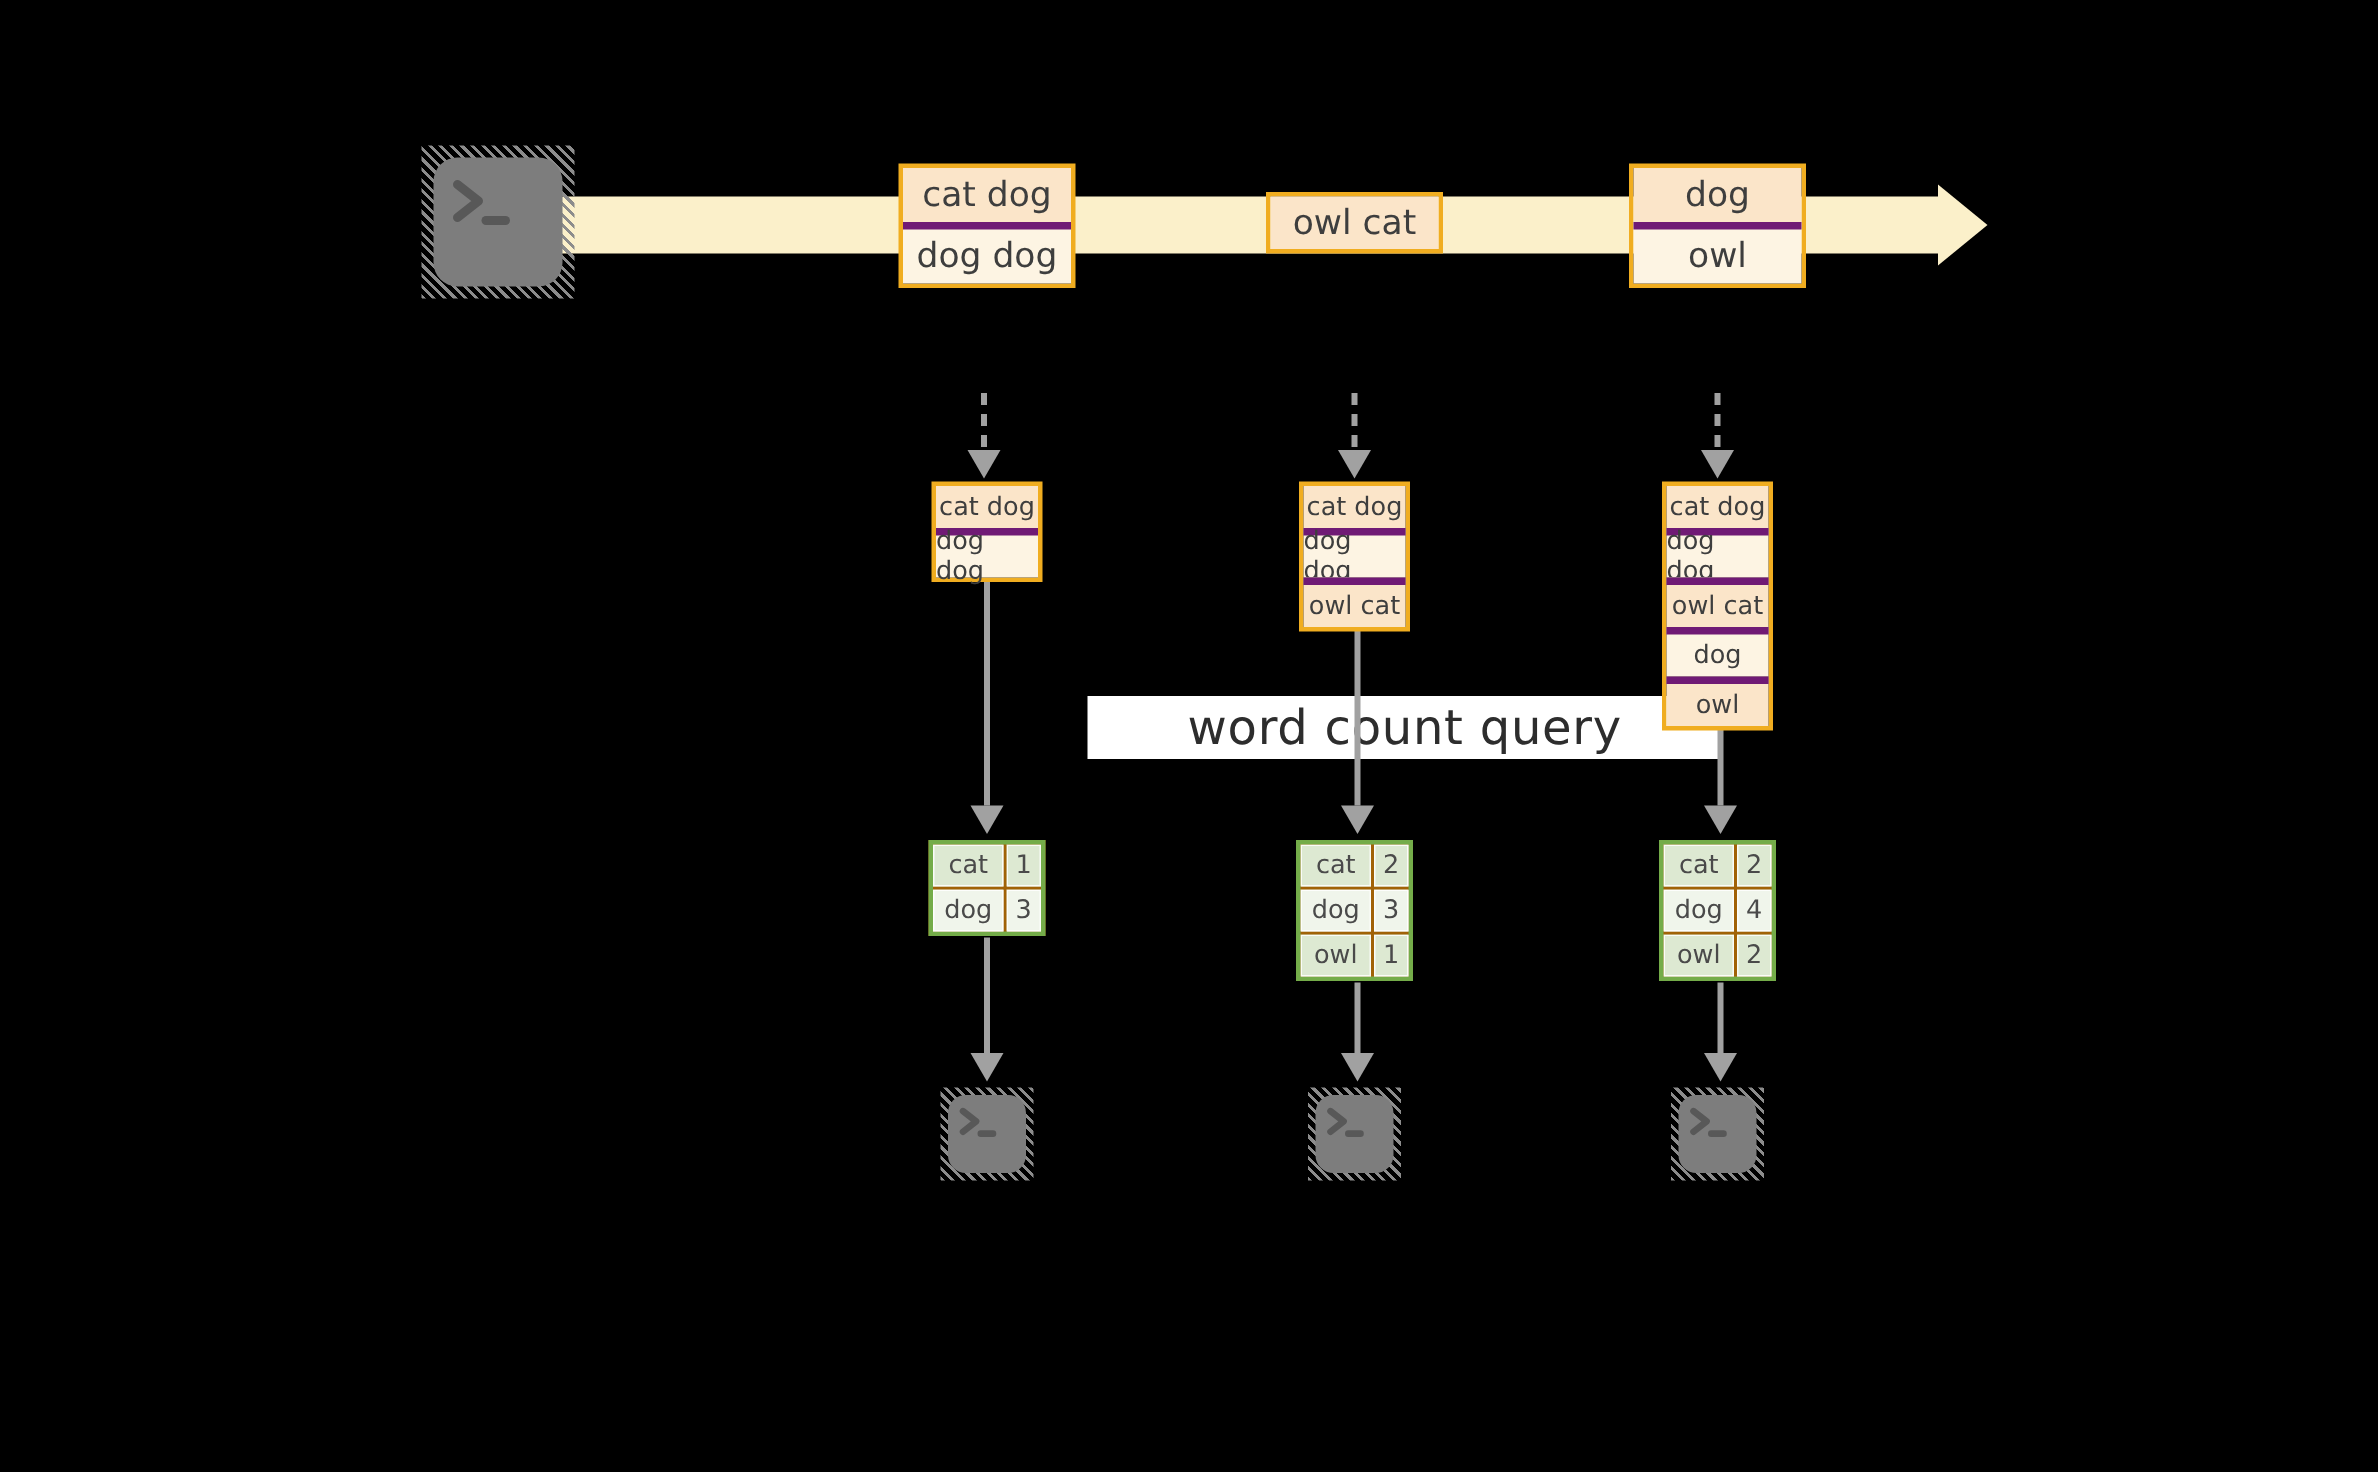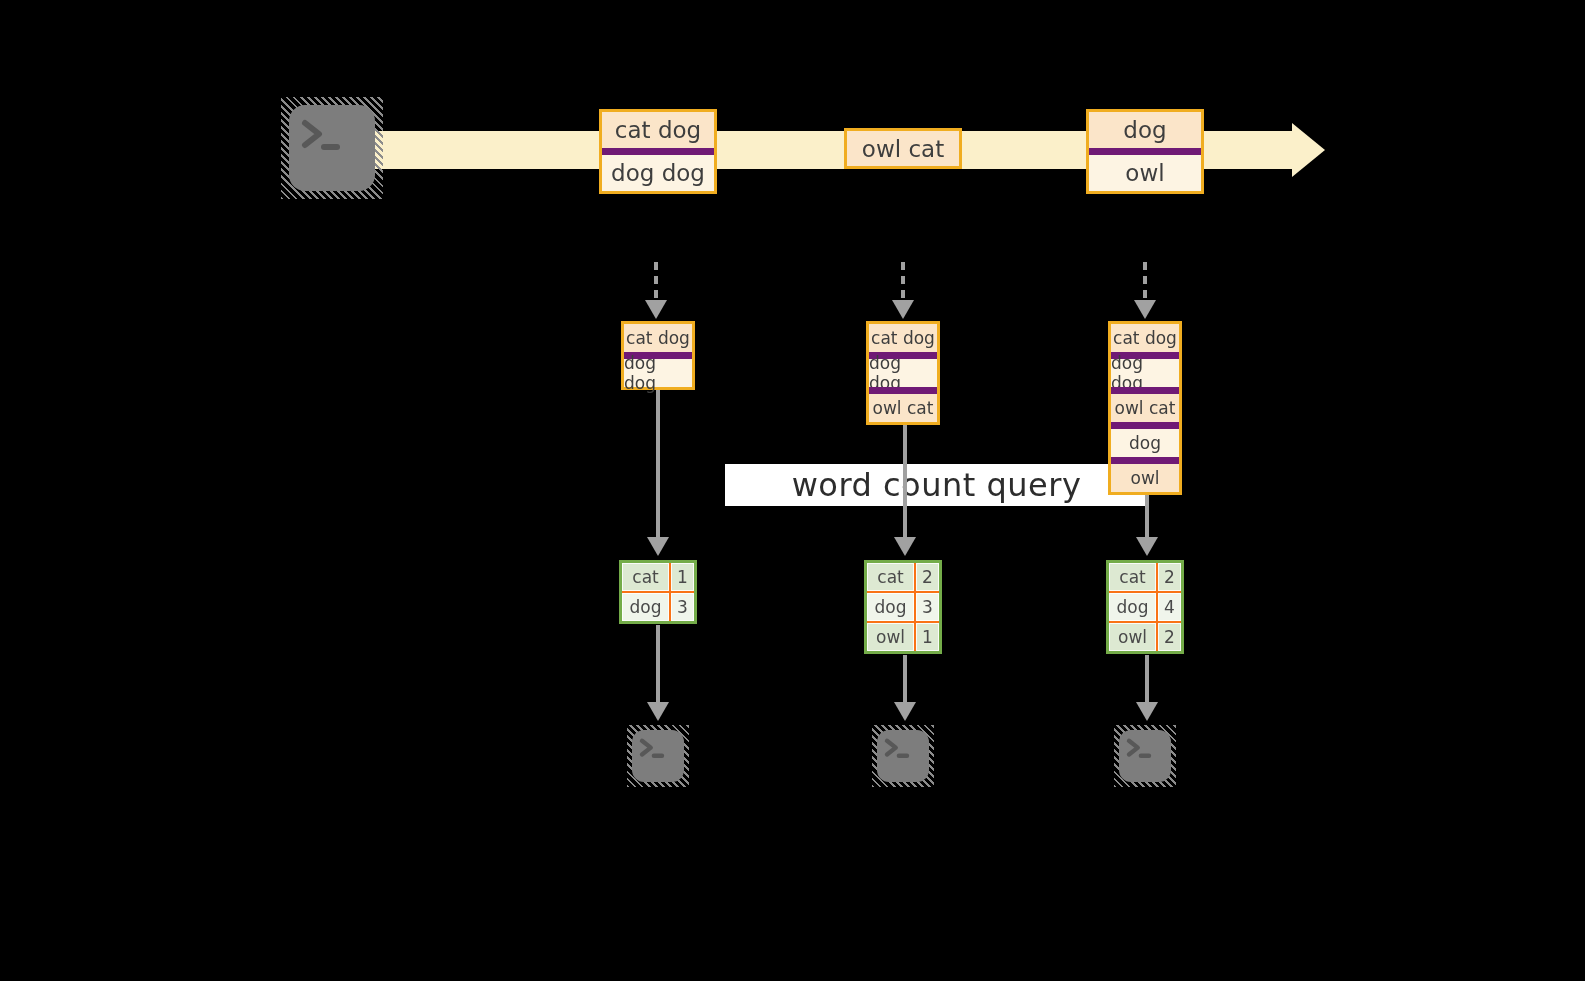--- a/index.html
+++ b/index.html
@@ -14,36 +14,36 @@
   
   .terminal{position:absolute;z-index:3;
     background:repeating-linear-gradient(45deg,#8c8c8c 0 2px,rgba(0,0,0,0) 2px 5px);}
   .terminal .inner{position:absolute;inset:8px;background:#7d7d7d;border-radius:16px;}
   .terminal.small .inner{inset:5px;border-radius:12px;}
   .terminal svg{position:absolute;left:16%;top:20%;}
   
   .obox{position:absolute;z-index:3;border:3px solid #f0ad20;box-sizing:border-box;
     display:flex;flex-direction:column;}
   .ocell{display:flex;align-items:center;justify-content:center;color:#3e3e3e;}
-  .ocell + .ocell{border-top:7px solid #701a75;}
+  .ocell + .ocell{border-top:5px solid #701a75;}
   .obox.big .ocell{height:36px;font-size:23px;}
   .obox.small .ocell{height:28px;font-size:17px;}
   .ocell.peach{background:#fbe5c9;}
   .ocell.cream{background:#fdf4e3;}
   
   .vline{position:absolute;width:4px;background:#a1a1a1;z-index:2;}
   .vdash{position:absolute;width:0;border-left:4px dashed #a1a1a1;z-index:2;}
   .ahead{position:absolute;width:0;height:0;z-index:2;
     border-left:11px solid transparent;border-right:11px solid transparent;border-top:19px solid #a1a1a1;}
   
   .query-band{position:absolute;left:725px;top:464px;width:423px;height:42px;background:#ffffff;z-index:1;
     display:flex;align-items:center;justify-content:center;}
   .query-band span{font-size:32px;color:#2d2d2d;letter-spacing:0.5px;}
   
-  .gtable{position:absolute;z-index:3;background:#f97316;border:3px solid #74ac49;
+  .gtable{position:absolute;z-index:3;background:#a16207;border:3px solid #74ac49;
     display:grid;grid-template-columns:47px 23px;gap:2px;}
   .gcell{height:28px;display:flex;align-items:center;justify-content:center;
     font-size:17px;color:#4a4a4a;box-shadow:inset 0 0 0 1px rgba(255,255,255,.85);}
   .gcell.ra{background:#dde9d2;}
   .gcell.rb{background:#f0f5eb;}
 </style>
 </head>
 <body>
 
 <div class="stage">

